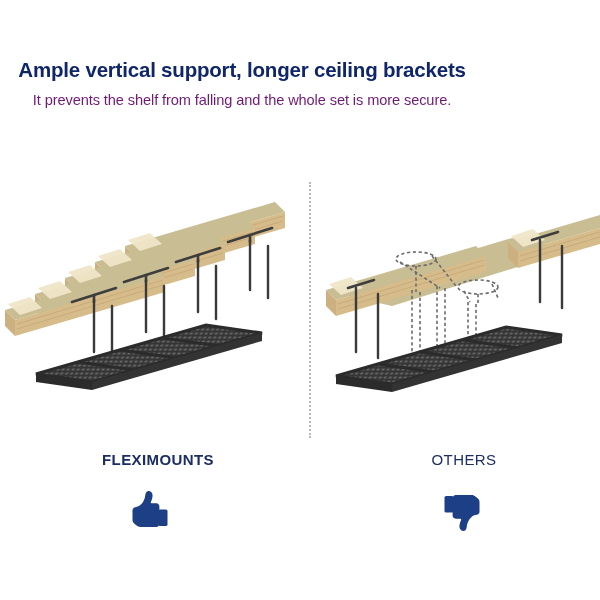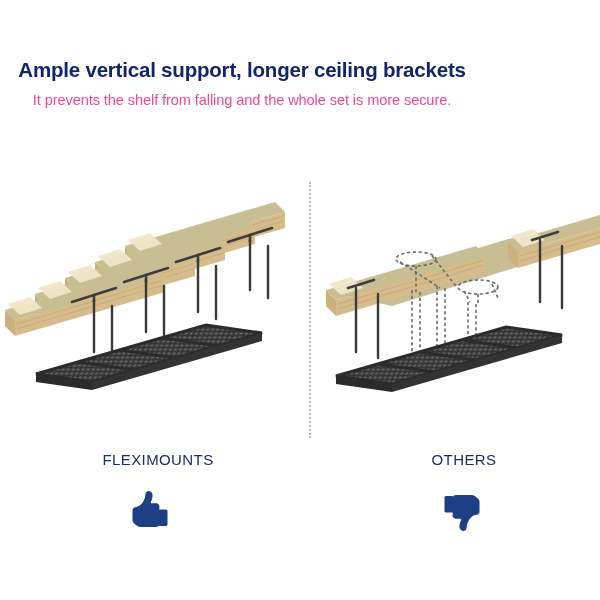--- a/index.html
+++ b/index.html
@@ -31,21 +31,21 @@
     font-weight: bold;
     color: #10266b;
     letter-spacing: -0.2px;
     line-height: 1.1;
   }
   #subhead {
     margin: 0;
     padding-top: 10px;
     font-size: 14.6px;
     font-weight: 400;
-    color: #ec4899;
+    color: #701a75;
     letter-spacing: -0.1px;
     line-height: 1.15;
   }
 
   
   #divider {
     position: absolute;
     left: 309px;
     top: 182px;
     width: 0;
@@ -77,21 +77,21 @@
     color: #1b2d63;
     letter-spacing: 0.4px;
     line-height: 1;
   }
   .foot-icon {
     display: block;
     margin: 22px auto 0 auto;
     width: 46px;
     height: 44px;
   }
-  #foot-left .foot-label  { padding-left: 16px; }
+  #foot-left .foot-label  { padding-left: 16px; font-weight: bold; }
   #foot-right .foot-label { padding-left: 4px; }
 </style>
 </head>
 <body>
 
 <div id="header">
   <h1 id="headline">Ample vertical support, longer ceiling brackets</h1>
   <p id="subhead">It prevents the shelf from falling and the whole set is more secure.</p>
 </div>
 

